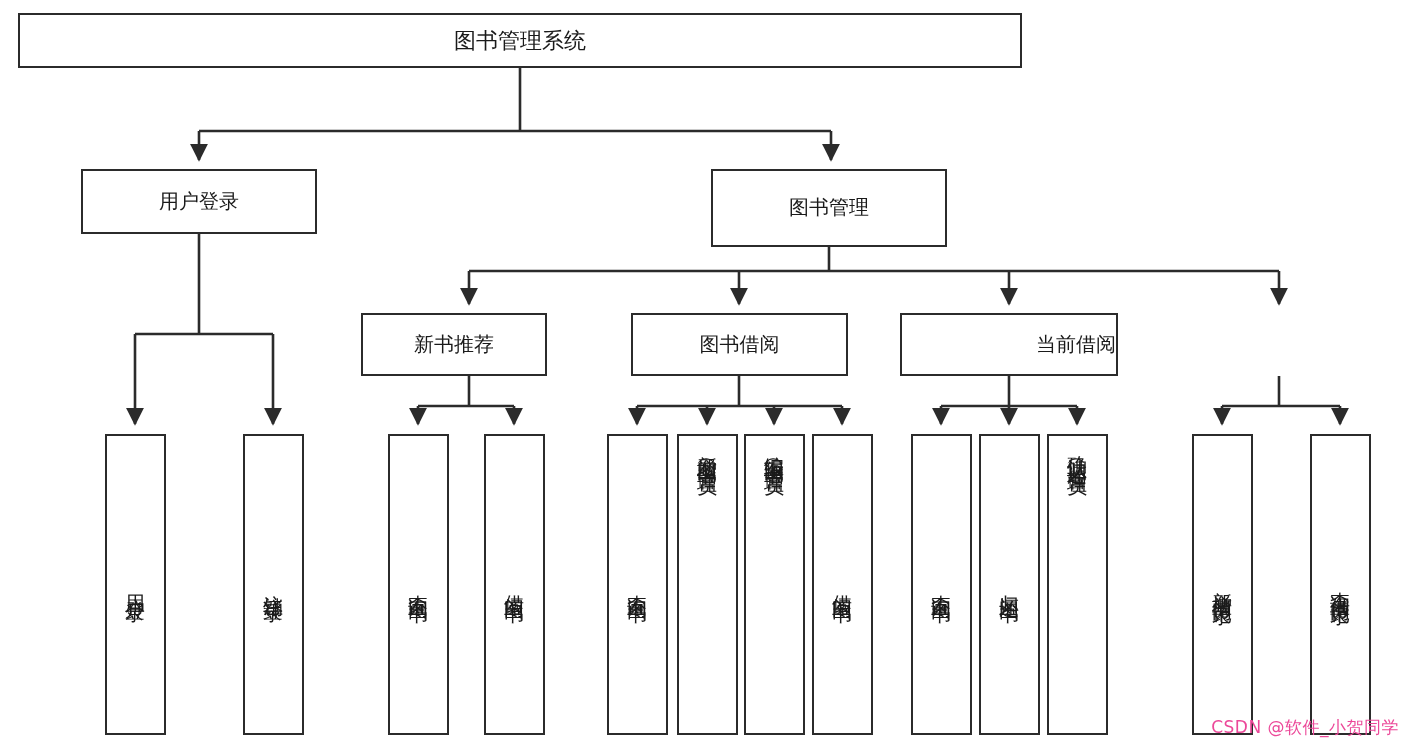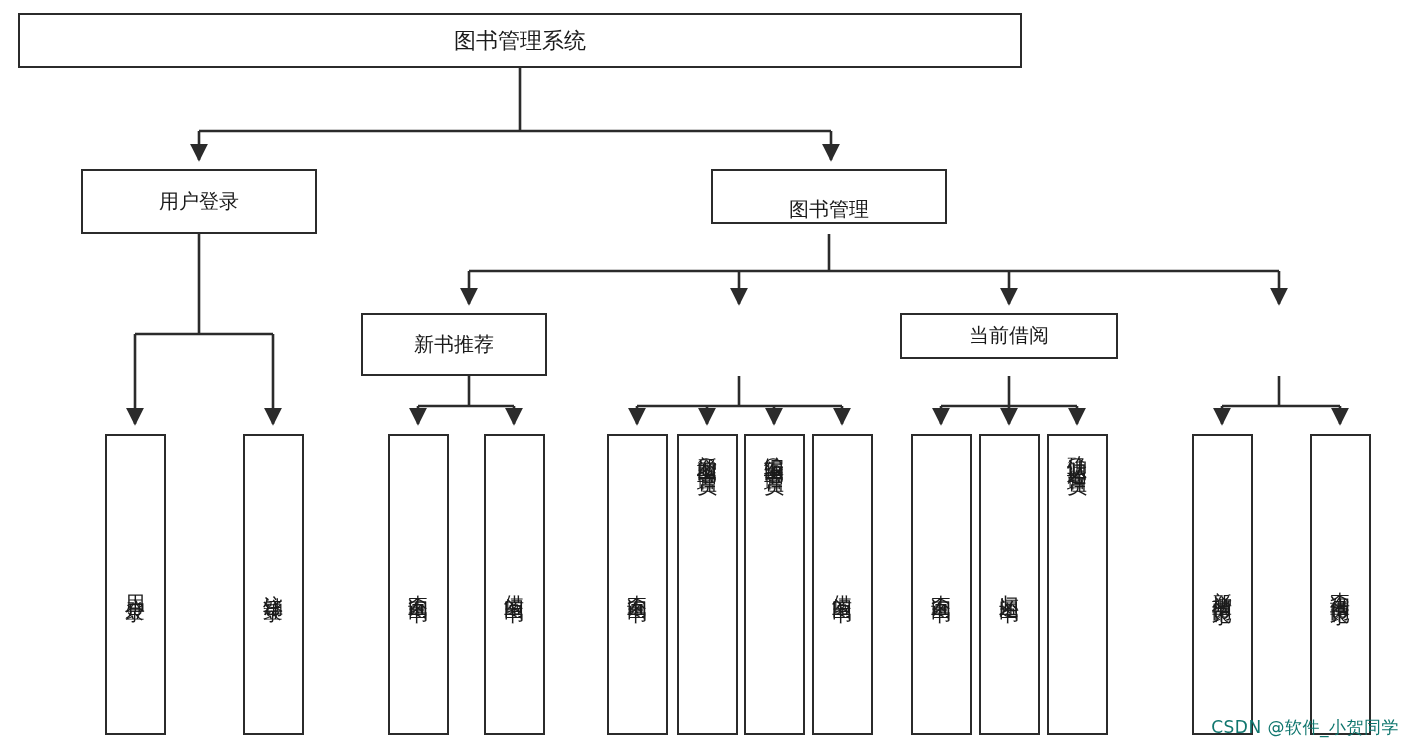--- a/index.html
+++ b/index.html
@@ -63,21 +63,21 @@
   }
   .node.leaf.centered {
     align-items: center;
     padding-top: 0;
   }
   .watermark {
     position: absolute;
     right: 6px;
     bottom: 8px;
     font-size: 17px;
-    color: #0f766e;
+    color: #ec4899;
     letter-spacing: 0.5px;
     white-space: nowrap;
     user-select: none;
   }
 </style>
 </head>
 <body>
 
 <div id="canvas">
 
@@ -132,28 +132,31 @@
     </g>
   </svg>
 
   <div class="node root" style="left:18px; top:13px; width:1004px; height:55px;">
     <span>图书管理系统</span>
   </div>
 
   <div class="node lvl2" style="left:81px; top:169px; width:236px; height:65px;">
     <span>用户登录</span>
   </div>
-  <div class="node lvl2" style="left:711px; top:169px; width:236px; height:55px;align-items:flex-end;">
+  <div class="node lvl2" style="left:711px; top:169px; width:236px; height:78px;">
     <span>图书管理</span>
   </div>
 
   <div class="node lvl3" style="left:361px; top:313px; width:186px; height:63px;">
     <span>新书推荐</span>
   </div>
-  <div class="node lvl3" style="left:900px; top:313px; width:218px; height:46px;">
+  <div class="node lvl3" style="left:631px; top:313px; width:217px; height:63px;">
+    <span>图书借阅</span>
+  </div>
+  <div class="node lvl3" style="left:900px; top:313px; width:218px; height:63px;justify-content:flex-end;">
     <span>当前借阅</span>
   </div>
 
   <div class="node leaf centered" style="left:105px; top:434px; width:61px; height:301px;">
     <span class="vtext">用户登录</span>
   </div>
   <div class="node leaf centered" style="left:243px; top:434px; width:61px; height:301px;">
     <span class="vtext">注销登录</span>
   </div>
 

